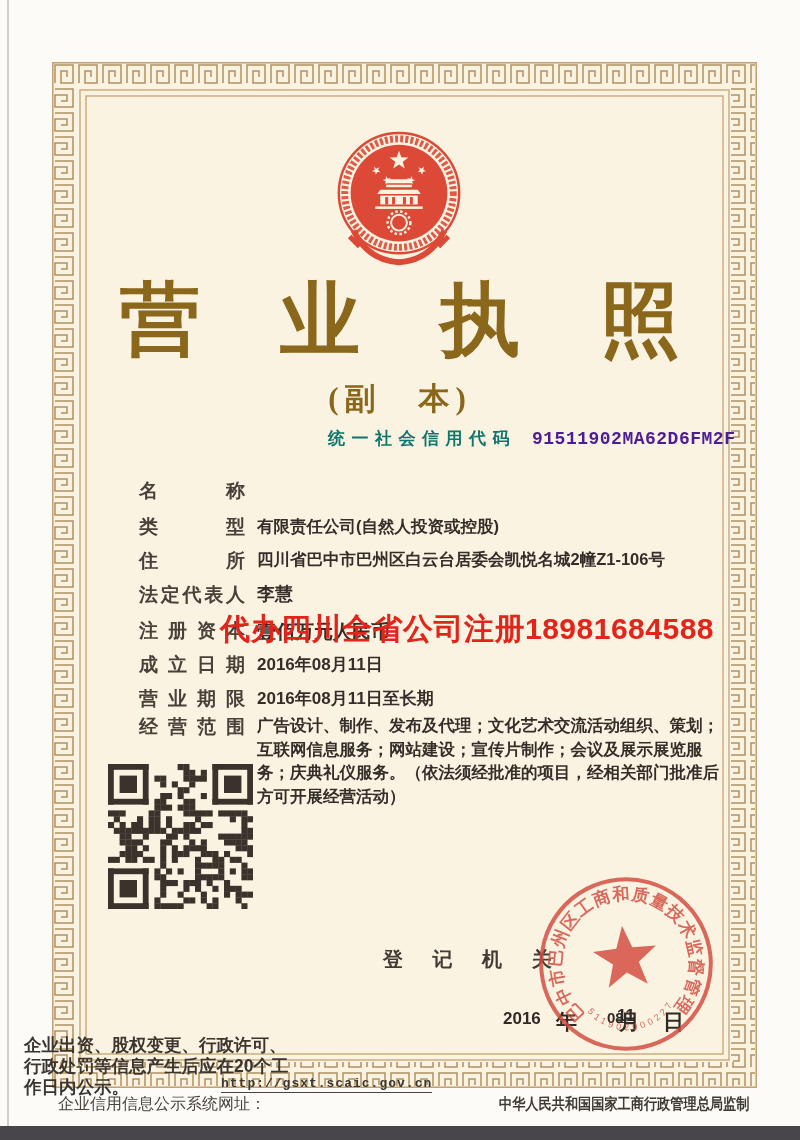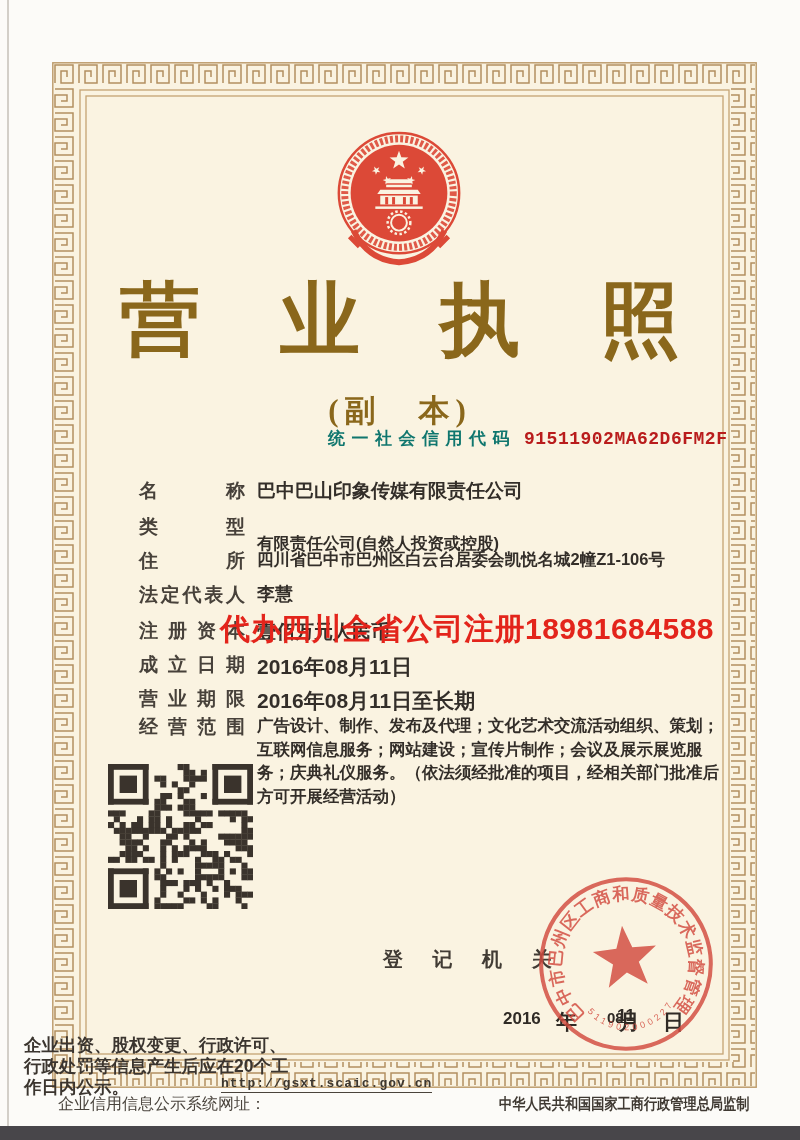--- a/index.html
+++ b/index.html
@@ -18,35 +18,35 @@
   .frame-svg{left:52px;top:62px;}
   
   .emblem{left:320px;top:128px;}
   
   .title{left:0;top:276px;width:800px;text-align:center;
     font-family:"Liberation Serif", serif;
     font-size:80px;font-weight:800;color:#8a671b;
     letter-spacing:30px;margin-right:-30px;text-indent:30px;line-height:1.1;}
   .subtitle{left:0;top:378px;width:800px;text-align:center;
     font-family:"Liberation Serif", serif;
-    font-size:31px;font-weight:700;color:#8a671b;letter-spacing:6px;margin-top:12px;}
+    font-size:31px;font-weight:700;color:#8a671b;letter-spacing:6px;}
   
   .credit-line{left:328px;top:427px;white-space:nowrap;}
   .credit-label{font-size:17px;font-weight:700;color:#0f766e;letter-spacing:6.5px;}
-  .credit-code{font-family:"Liberation Mono", monospace;font-size:18px;font-weight:600;color:#b91c1c;margin-left:8px;letter-spacing:0.5px;}
+  .credit-code{font-family:"Liberation Mono", monospace;font-size:18px;font-weight:600;color:#4c1d95;margin-left:16px;letter-spacing:0.5px;}
   
   .f-label{left:139px;width:106px;font-size:19px;font-weight:600;color:#47413a;
     text-align:justify;text-align-last:justify;}
   .f-value{left:257px;max-width:482px;color:#332e29;}
   .v1{font-size:19px;font-weight:700;}
   .v2{font-size:16.5px;font-weight:600;}
   .v3{font-size:16.5px;font-weight:700;}
   .v4{font-size:18px;font-weight:700;}
   .v5{font-size:19px;font-weight:700;}
-  .v6,.v7{font-size:21px;font-weight:700;}
+  .v6,.v7{font-size:17px;font-weight:700;}
   .v8{font-size:16.5px;font-weight:600;line-height:23.5px;width:478px;}
   
   .watermark{left:220px;top:590px;font-size:30px;font-weight:700;color:#e3241b;white-space:nowrap;letter-spacing:0.5px;margin-top:19px;}
   
   .qr{left:108px;top:764px;}
   
   .reg-authority{left:383px;top:946px;font-size:20px;font-weight:600;color:#413b34;letter-spacing:12px;white-space:nowrap;}
   .seal{left:520px;top:858px;transform:rotate(-6deg);opacity:0.82;}
   .date-part{position:absolute;color:#2f2a25;white-space:nowrap;}
   .d-year{left:503px;top:1009px;font-size:17px;font-weight:600;}
@@ -117,24 +117,23 @@
   </svg>
 
   <div class="abs title">营 业 执 照</div>
   <div class="abs subtitle">(副　本)</div>
 
   <div class="abs credit-line">
     <span class="credit-label">统一社会信用代码</span><span class="credit-code">91511902MA62D6FM2F</span>
   </div>
 
   <div class="abs f-label" style="top:478px">名称</div>
-  <div class="abs f-value v1" style="top:478px">巴中巴山印象传媒有限责任公司</div>
 
   <div class="abs f-label" style="top:514px">类型</div>
-  <div class="abs f-value v2" style="top:533px">有限责任公司(自然人投资或控股)</div>
+  <div class="abs f-value v2" style="top:516px">有限责任公司(自然人投资或控股)</div>
 
   <div class="abs f-label" style="top:548px">住所</div>
   <div class="abs f-value v3" style="top:549px">四川省巴中市巴州区白云台居委会凯悦名城2幢Z1-106号</div>
 
   <div class="abs f-label" style="top:582px">法定代表人</div>
   <div class="abs f-value v4" style="top:582px">李慧</div>
 
   <div class="abs f-label" style="top:618px">注册资本</div>
   <div class="abs f-value v5" style="top:619px">壹佰万元人民币</div>
 

